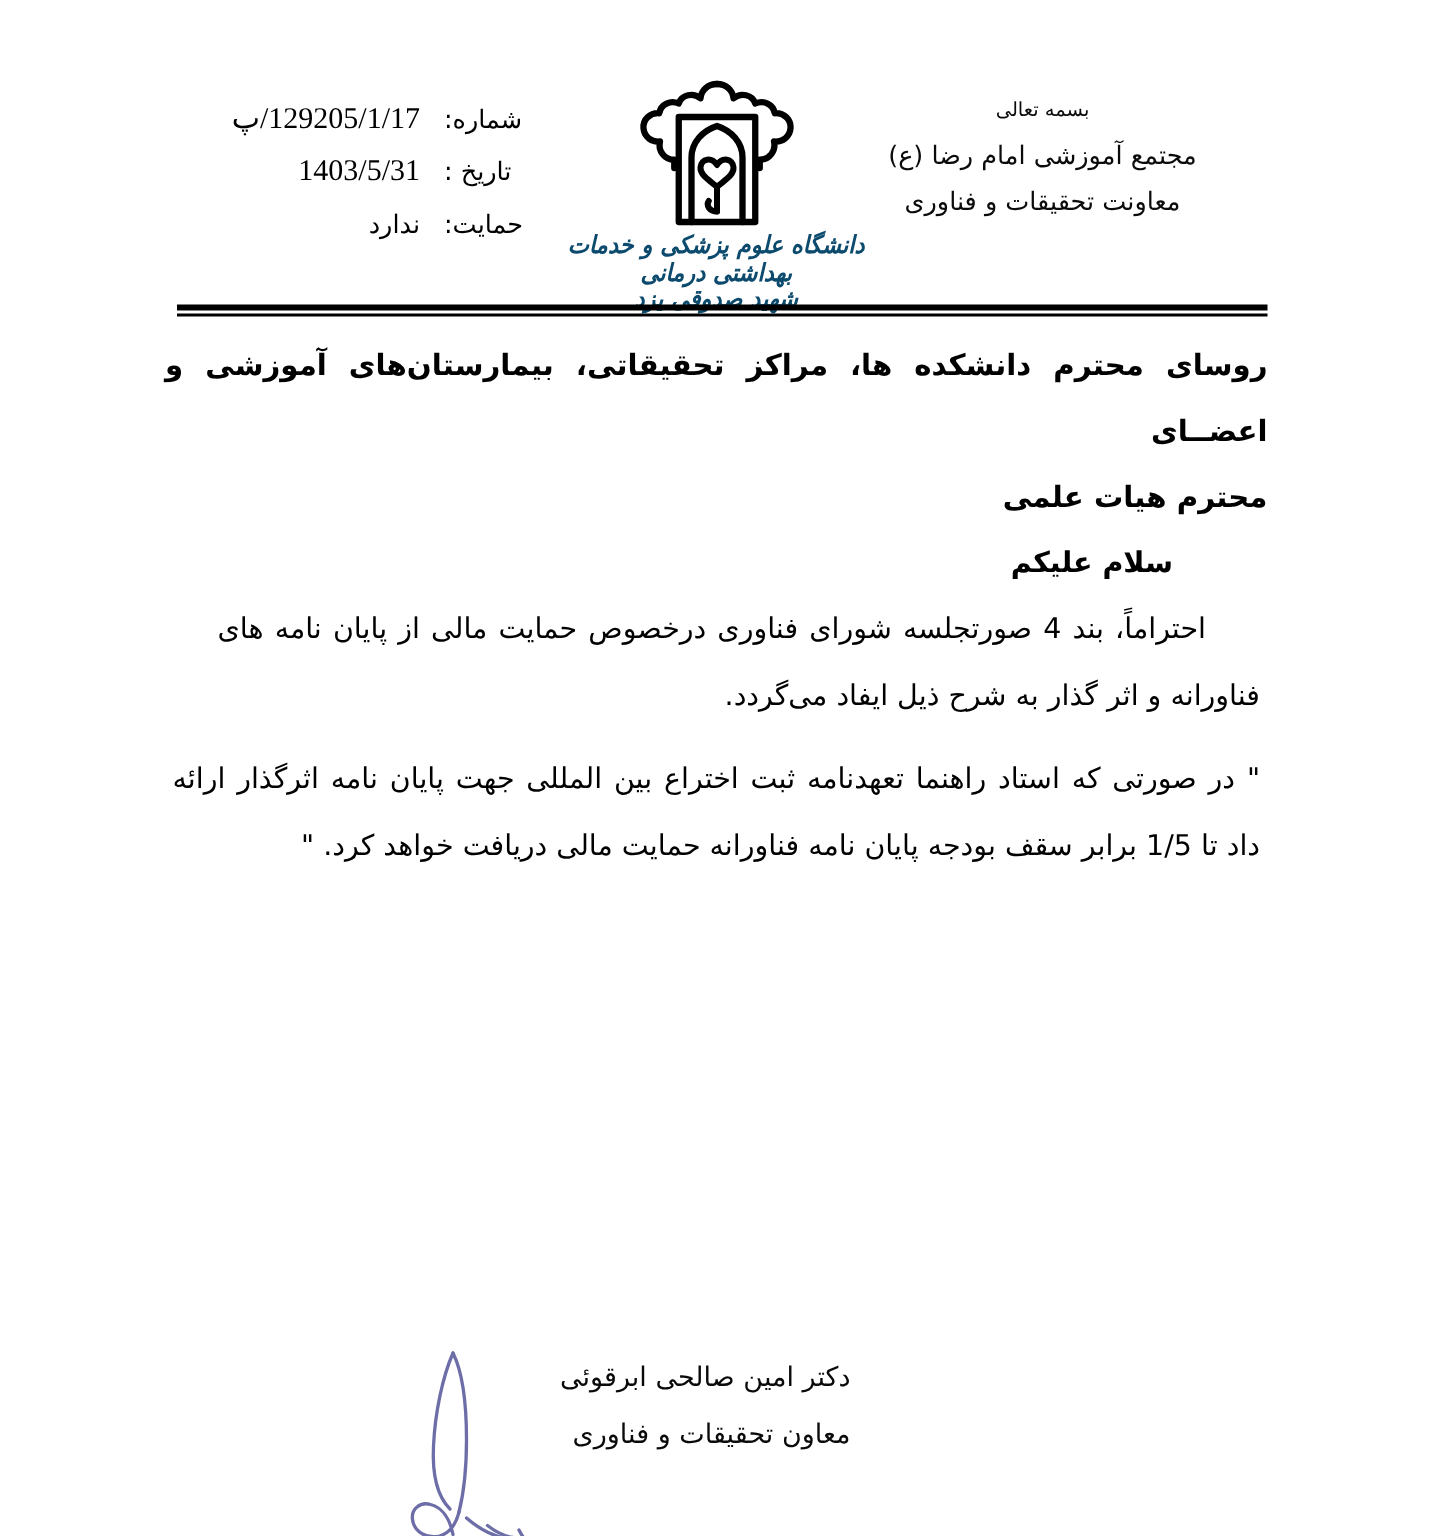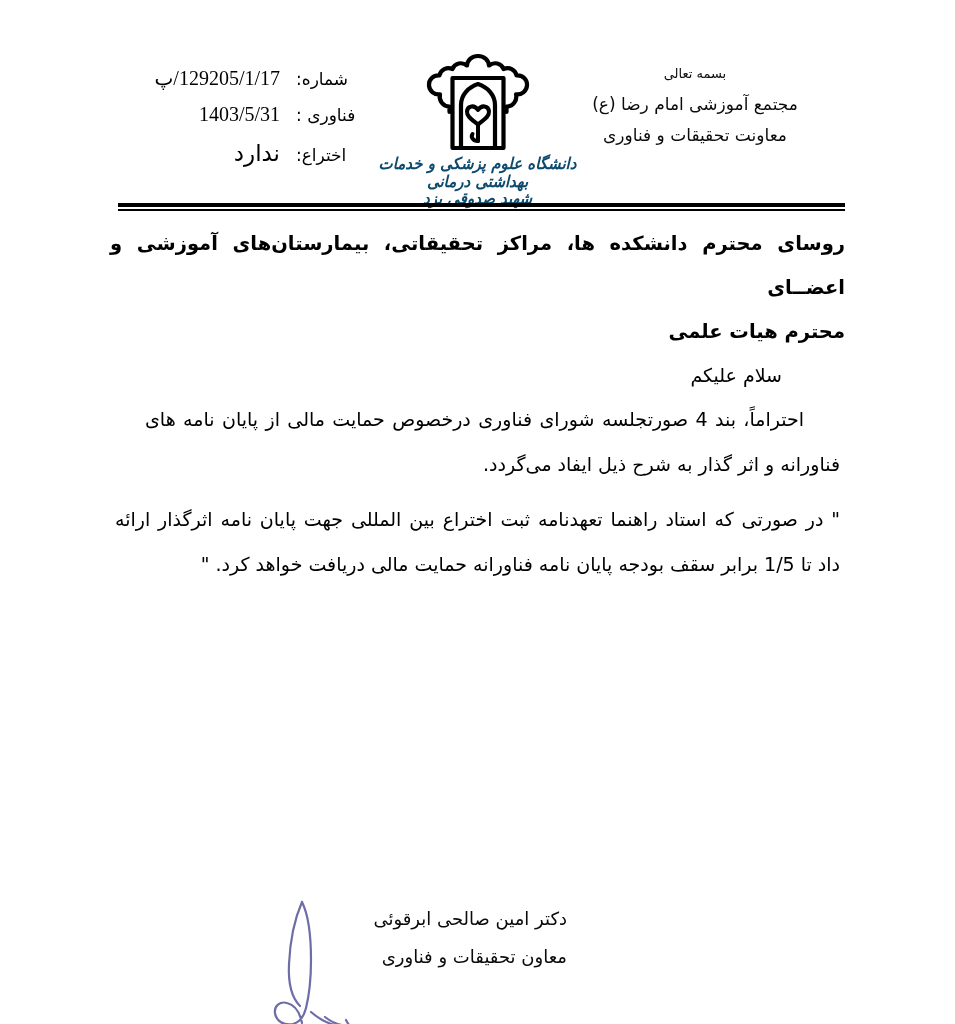--- a/index.html
+++ b/index.html
@@ -80,21 +80,21 @@
     white-space: nowrap;
     direction: rtl;
     unicode-bidi: isolate;
   }
   .meta-value.numeric {
     font-family: "Liberation Serif", "DejaVu Serif", serif;
     font-size: 20px;
     letter-spacing: 0px;
   }
   .meta-value.plain {
-    font-size: 23px;
+    font-size: 17px;
   }
 
   
   .logo-wrap {
     position: absolute;
     top: 0px;
     left: 50%;
     transform: translateX(-50%);
     width: 230px;
     height: 160px;
@@ -174,20 +174,21 @@
     right: 115px;
     width: 725px;
     direction: rtl;
     color: #000;
   }
   .salutation {
     font-size: 19px;
     line-height: 40px;
     text-align: right;
     padding-right: 58px;
+    font-weight: bold;
   }
   .para {
     font-size: 19px;
     line-height: 45px;
     text-align: justify;
     text-align-last: right;
     margin-top: 2px;
   }
   .para.indent {
     text-indent: 36px;
@@ -287,25 +288,25 @@
         <span class="cap2">شهید صدوقی یزد</span>
       </div>
     </div>
 
     <div class="header-left">
       <div class="meta-row">
         <span class="meta-label">شماره:</span>
         <span class="meta-value numeric">129205/1/17/پ</span>
       </div>
       <div class="meta-row">
-        <span class="meta-label">فناوری :</span>
+        <span class="meta-label">تاریخ :</span>
         <span class="meta-value numeric">1403/5/31</span>
       </div>
       <div class="meta-row">
-        <span class="meta-label">اختراع:</span>
+        <span class="meta-label">حمایت:</span>
         <span class="meta-value plain">ندارد</span>
       </div>
     </div>
   </div>
 
   <div class="divider">
     <div class="bar-thick"></div>
     <div class="bar-thin"></div>
   </div>
 

